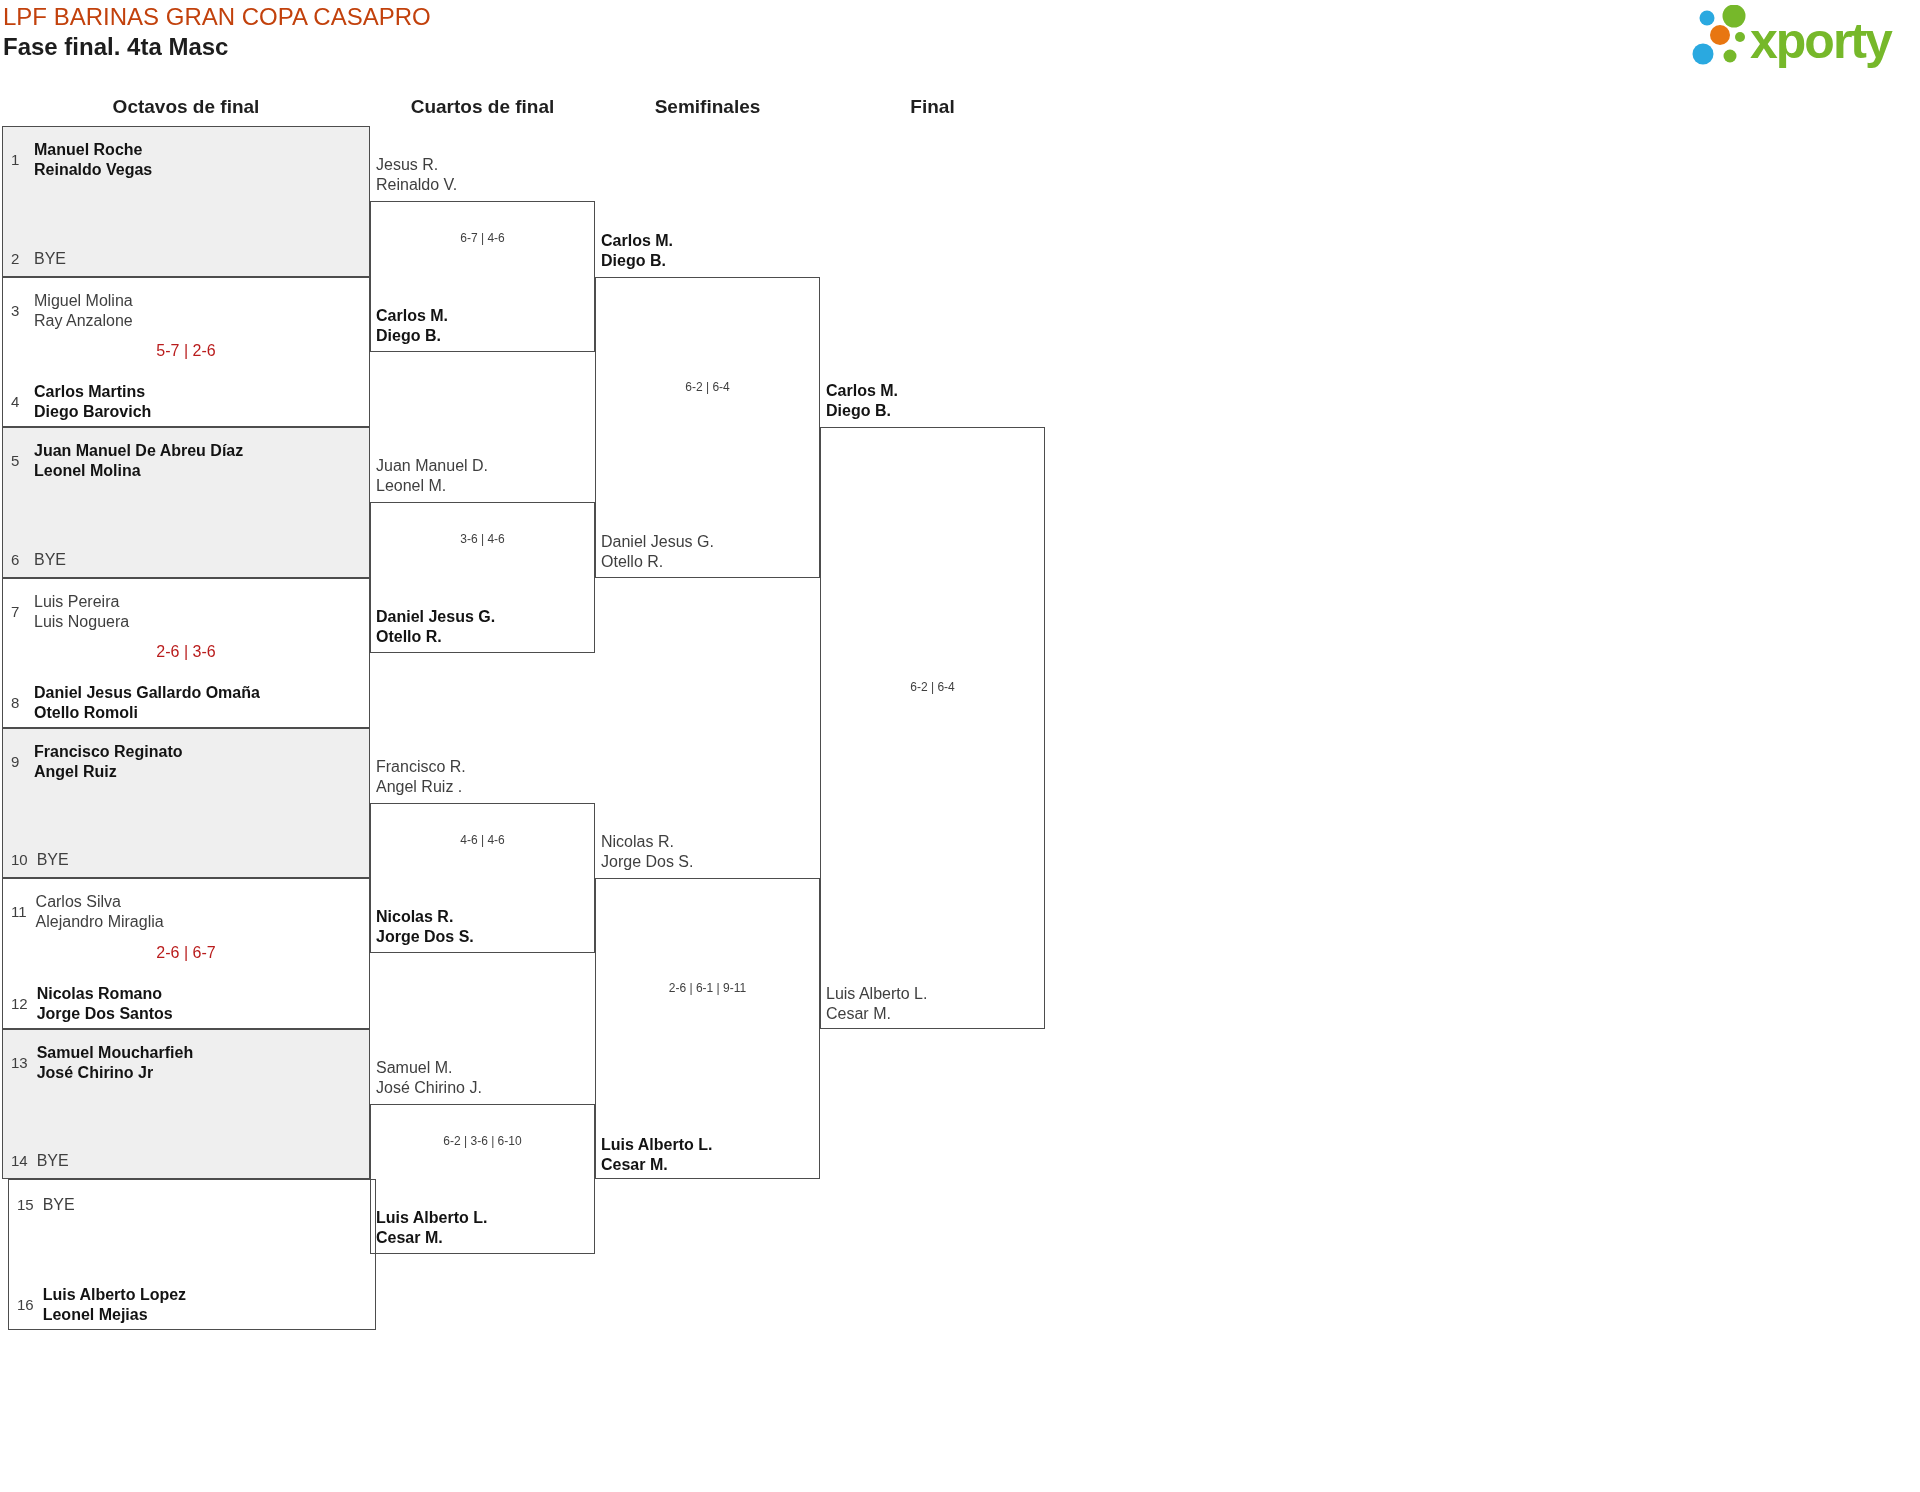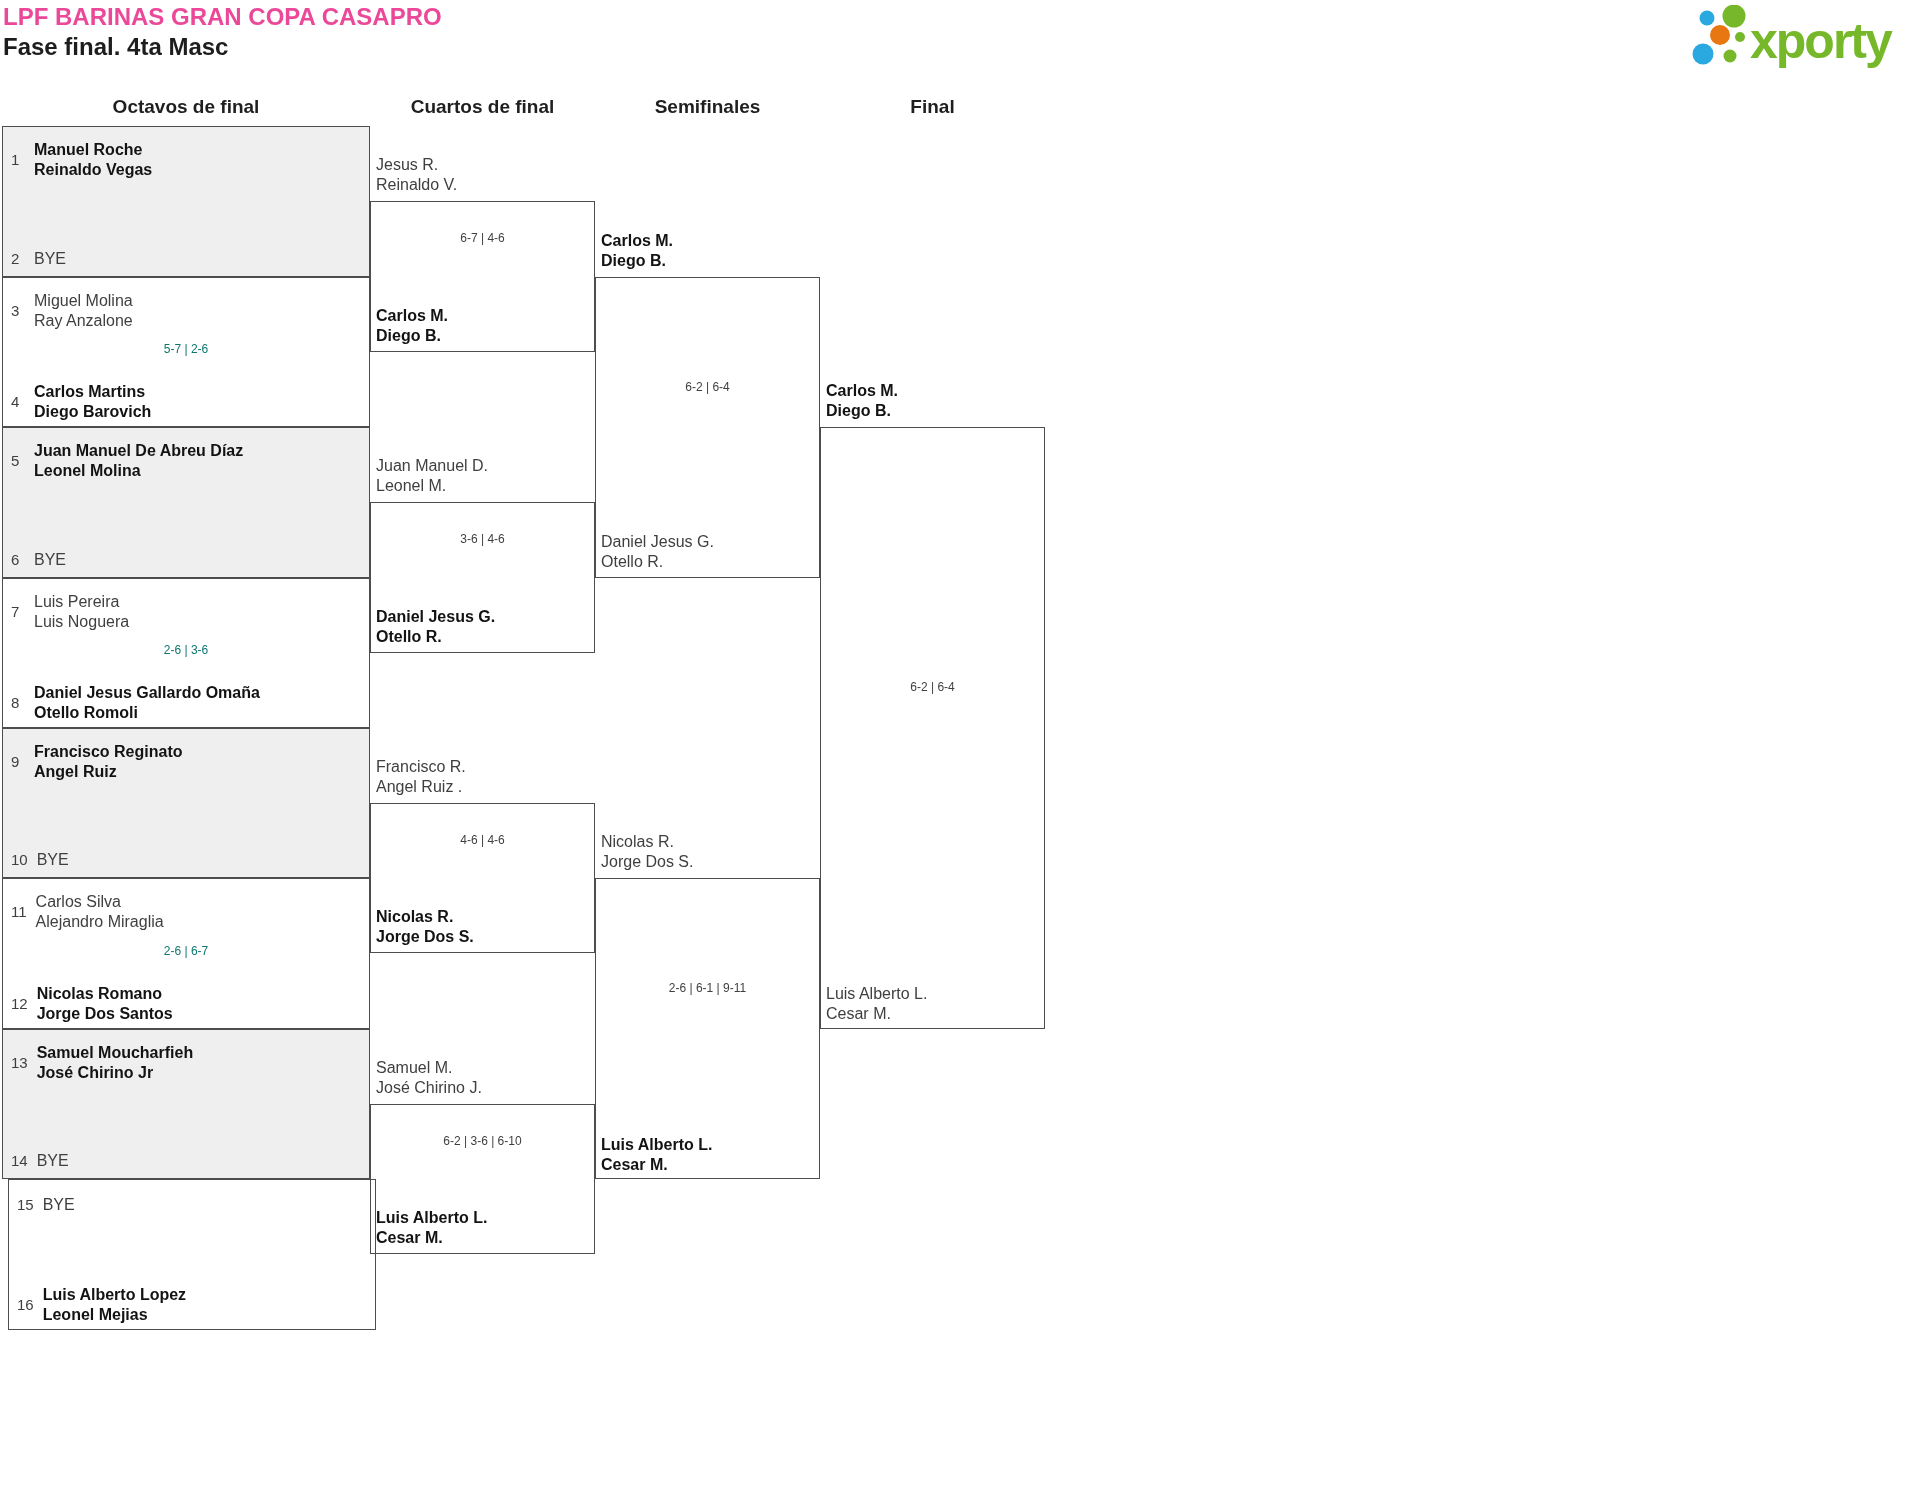--- a/index.html
+++ b/index.html
@@ -1,33 +1,33 @@
 <!DOCTYPE html>
 <html><head>
 <meta charset="utf-8">
 <style>
   html,body{margin:0;padding:0;background:#fff;}
   .canvas{position:relative;width:1920px;height:1492px;background:#fff;overflow:hidden;
           font-family:"Liberation Sans",sans-serif;}
-  .title{position:absolute;left:3px;top:3px;font-size:24px;font-weight:700;color:#ec4899;white-space:nowrap;}
+  .title{position:absolute;left:3px;top:3px;font-size:24px;font-weight:400;color:#c2410c;white-space:nowrap;}
   .subtitle{position:absolute;left:3px;top:33px;font-size:24px;font-weight:700;color:#1d1d1d;white-space:nowrap;text-align:center;}
   .colhead{position:absolute;top:96px;text-align:center;font-size:19px;font-weight:600;color:#1f1f1f;}
   .box{position:absolute;border:1px solid #4d4d4d;box-sizing:border-box;background:transparent;}
   .box.shaded{background:#efefef;}
   .prow{position:absolute;left:8px;right:6px;display:flex;align-items:center;gap:9px;}
   .p1{top:13px;}
   .p1.solo{top:15px;}
   .p2{bottom:5px;}
   .p2.solo{bottom:8px;}
   .seed{min-width:14px;font-size:15px;color:#3f3f3f;flex:none;}
   .names{font-size:16px;line-height:19.5px;color:#3f3f3f;}
   .names div{white-space:nowrap;}
   .names.w{font-weight:700;color:#131313;}
   .mscore{position:absolute;left:0;right:0;top:calc(50% - 10px);text-align:center;
-          font-size:12px;color:#0f766e;}
+          font-size:16px;color:#b91c1c;}
   .plabel{position:absolute;font-size:16px;line-height:19.5px;color:#3f3f3f;}
   .plabel div{white-space:nowrap;}
   .plabel.w{font-weight:700;color:#131313;}
   .slabel{position:absolute;width:225px;text-align:center;font-size:12px;color:#3f3f3f;}
   .logo{position:absolute;left:1680px;top:5px;width:240px;height:65px;cursor:pointer;}
 </style>
 </head>
 <body>
 
 <div class="canvas">

